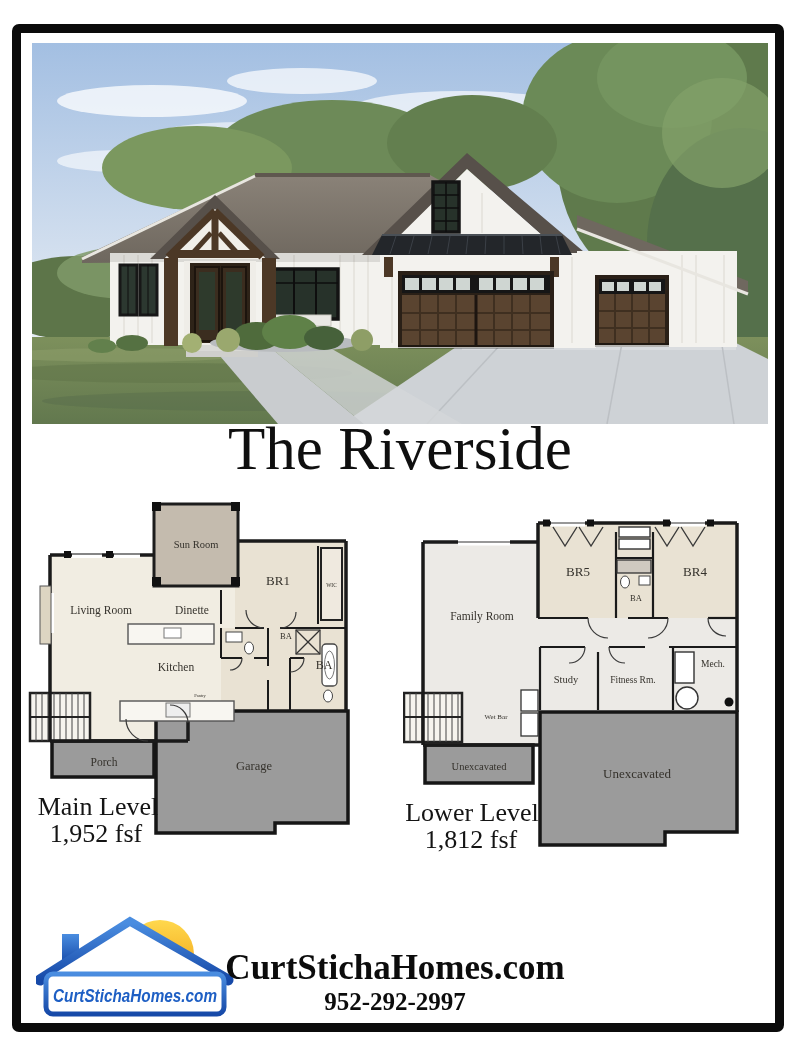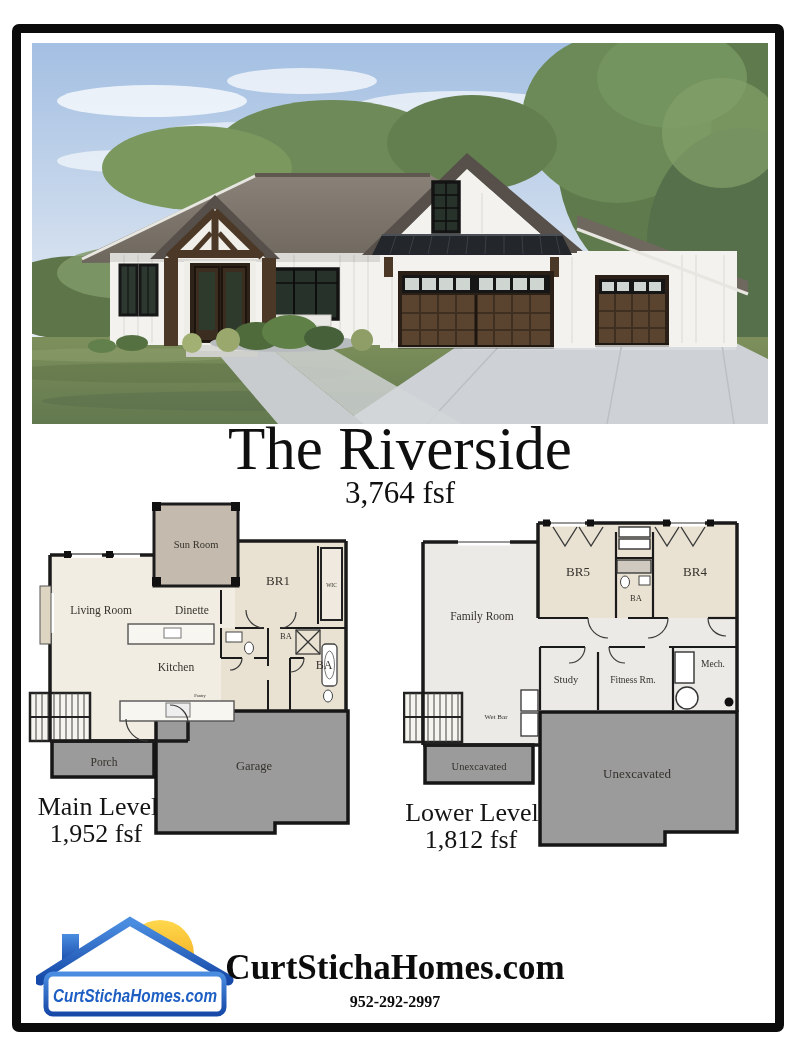--- a/index.html
+++ b/index.html
@@ -12,21 +12,21 @@
   .title{position:absolute;left:0;top:418px;width:800px;text-align:center;
          font-size:61px;line-height:1.0;color:#0f0f0f;}
   .subtitle{position:absolute;left:0;top:477px;width:800px;text-align:center;
          font-size:31px;line-height:1.0;color:#0f0f0f;}
   .plan-main{position:absolute;left:28px;top:498px;width:340px;height:352px;}
   .plan-lower{position:absolute;left:403px;top:502px;width:365px;height:355px;}
   .plan-main svg,.plan-lower svg{display:block;width:100%;height:100%;}
   .logo{position:absolute;left:36px;top:914px;width:198px;height:106px;}
   .footer-text{position:absolute;left:215px;top:948px;width:360px;text-align:center;color:#0c0c0c;}
   .site{font-size:35px;font-weight:bold;line-height:40px;letter-spacing:0px;}
-  .phone{font-size:16px;font-weight:bold;line-height:28px;}
+  .phone{font-size:25px;font-weight:bold;line-height:28px;}
   
   .rl{font-family:"Liberation Serif",serif;fill:#35322c;}
   .cap{font-family:"Liberation Serif",serif;fill:#141414;font-size:26px;}
   .wall{stroke:var(--wall,#1a1a1a);fill:none;}
   .thin{stroke:#3a3a3a;fill:none;}
 </style>
 </head>
 <body>
 
 <div class="page">
@@ -258,21 +258,20 @@
         <ellipse cx="196" cy="297" rx="12" ry="12" fill="#9aa86e"></ellipse>
         <ellipse cx="160" cy="300" rx="10" ry="10" fill="#a3b073"></ellipse>
         <ellipse cx="330" cy="297" rx="11" ry="11" fill="#8e9e66"></ellipse>
         <ellipse cx="100" cy="300" rx="16" ry="8" fill="#557142"></ellipse>
         <ellipse cx="70" cy="303" rx="14" ry="7" fill="#62804c"></ellipse>
       </g>
     </svg>
   </figure>
 
   <h1 class="title" style="margin:0;font-weight:normal;">The Riverside</h1>
-  <div class="subtitle">3,764 fsf</div>
 
   <div class="plan-main">
     <svg viewBox="0 0 340 352">
 
       <path d="M22,57 H128 V88 H207 V43 H318 V213 H160 V243 H22 Z" style="fill:var(--plan-cream,#f1ede2)"></path>
       <path d="M207,43 H318 V213 H193 V130 H207 Z" style="fill:var(--plan-beige,#e9e2d3)"></path>
 
       <g>
         <rect x="126" y="6" width="84" height="82" style="fill:var(--plan-tan,#c4bbae)" stroke="#1c1c1c" stroke-width="3"></rect>
         <rect x="124" y="4" width="9" height="9" fill="#111"></rect>

